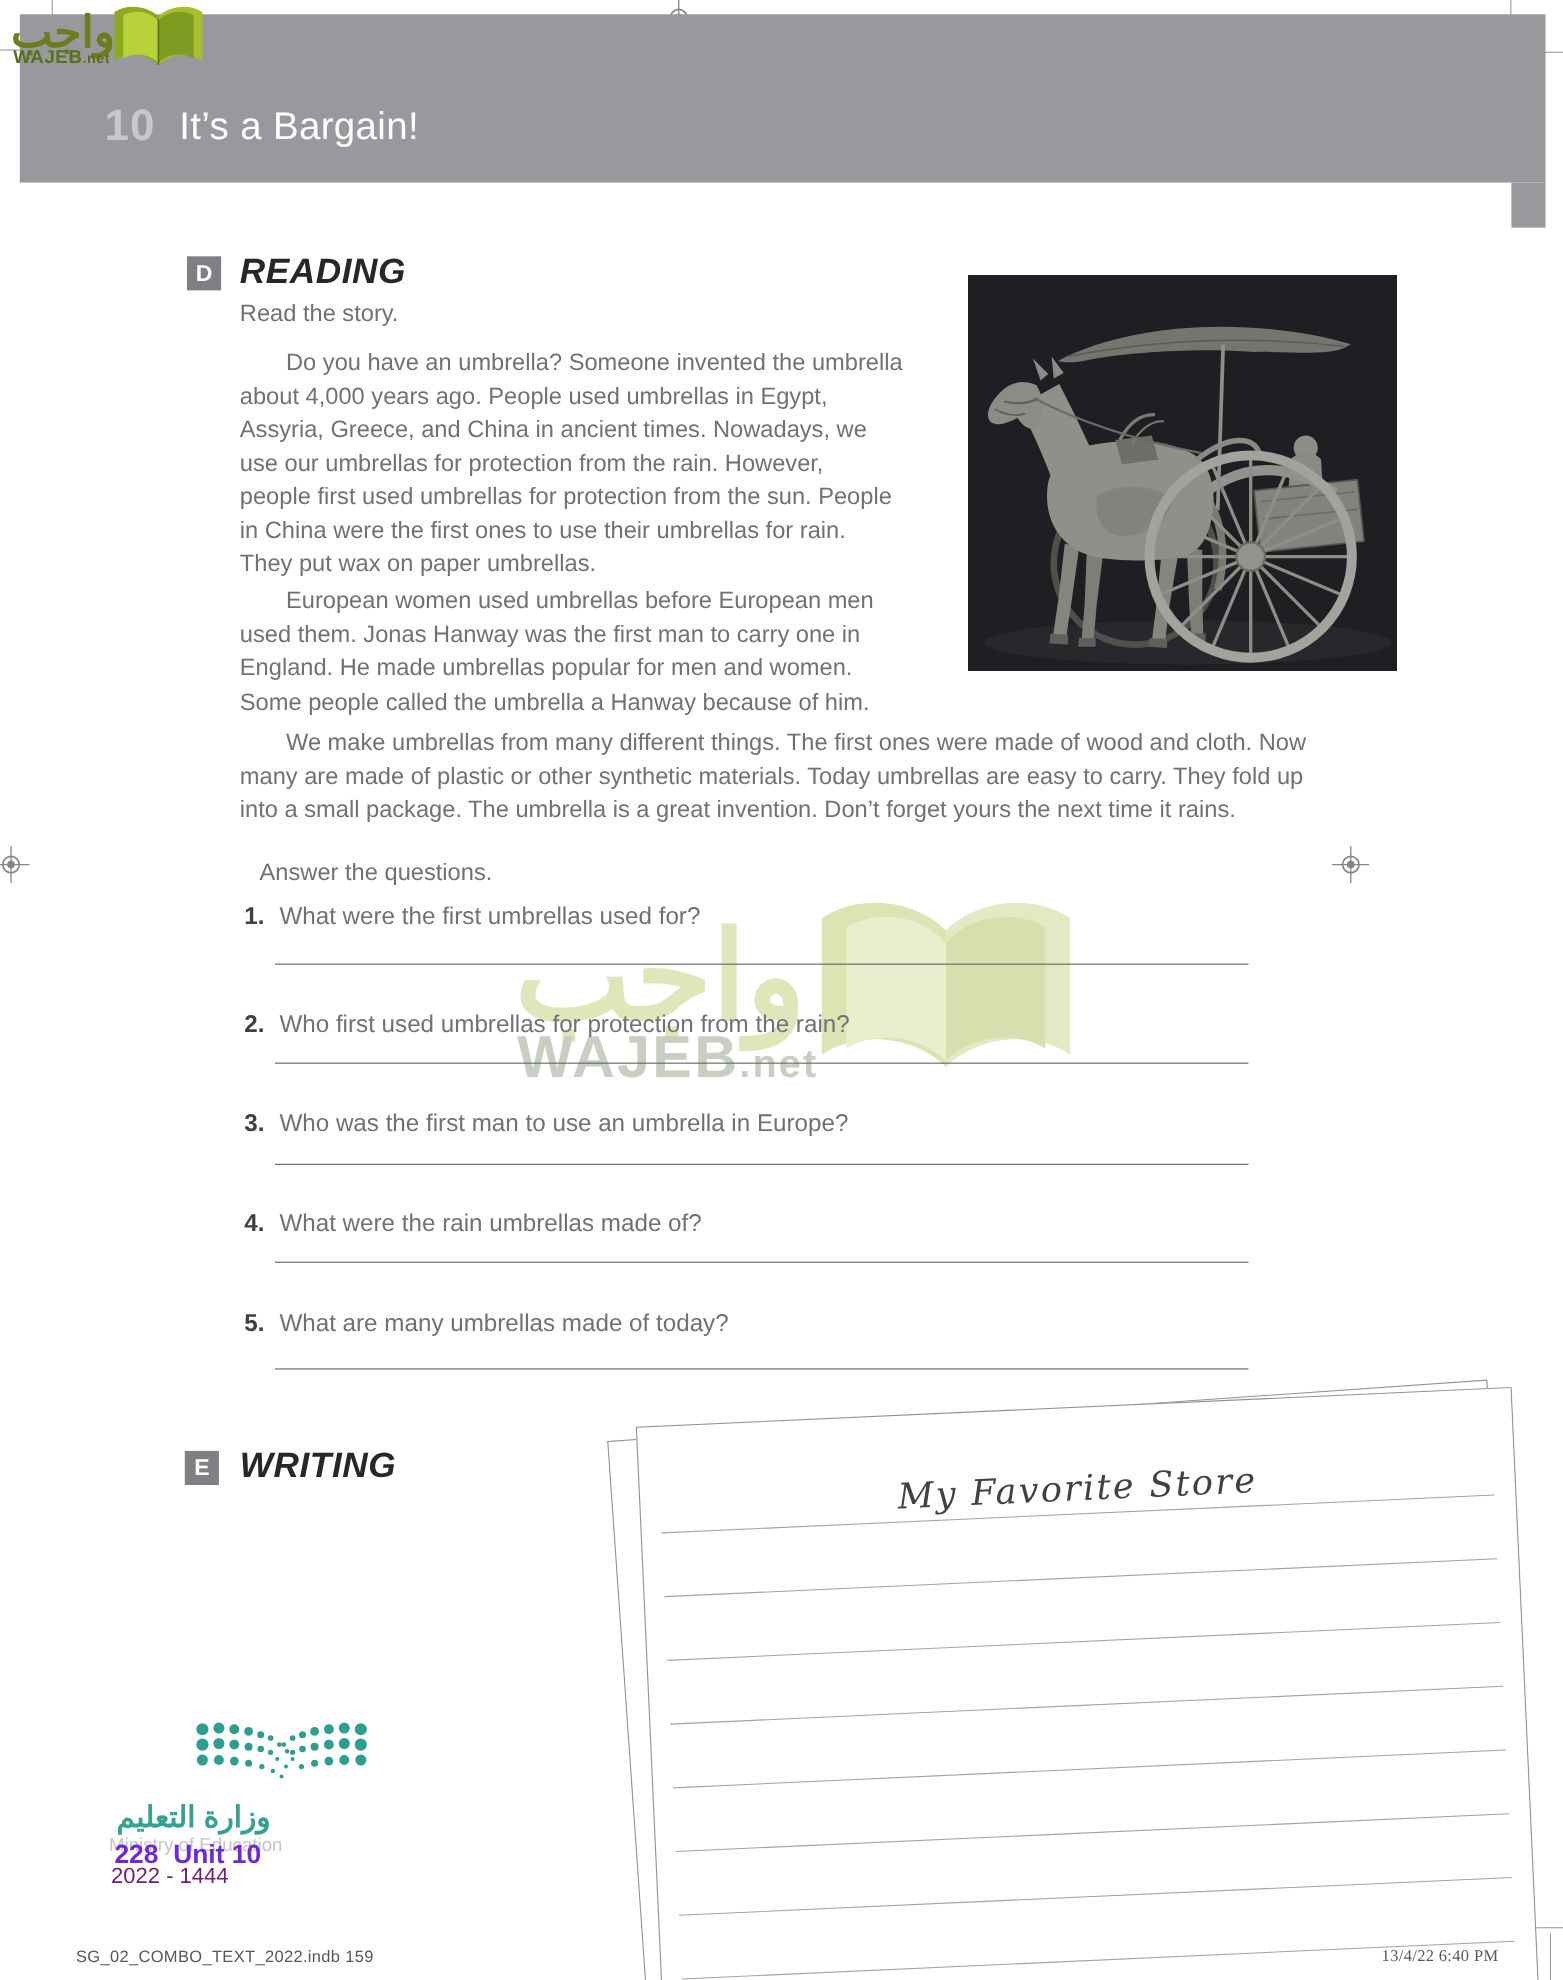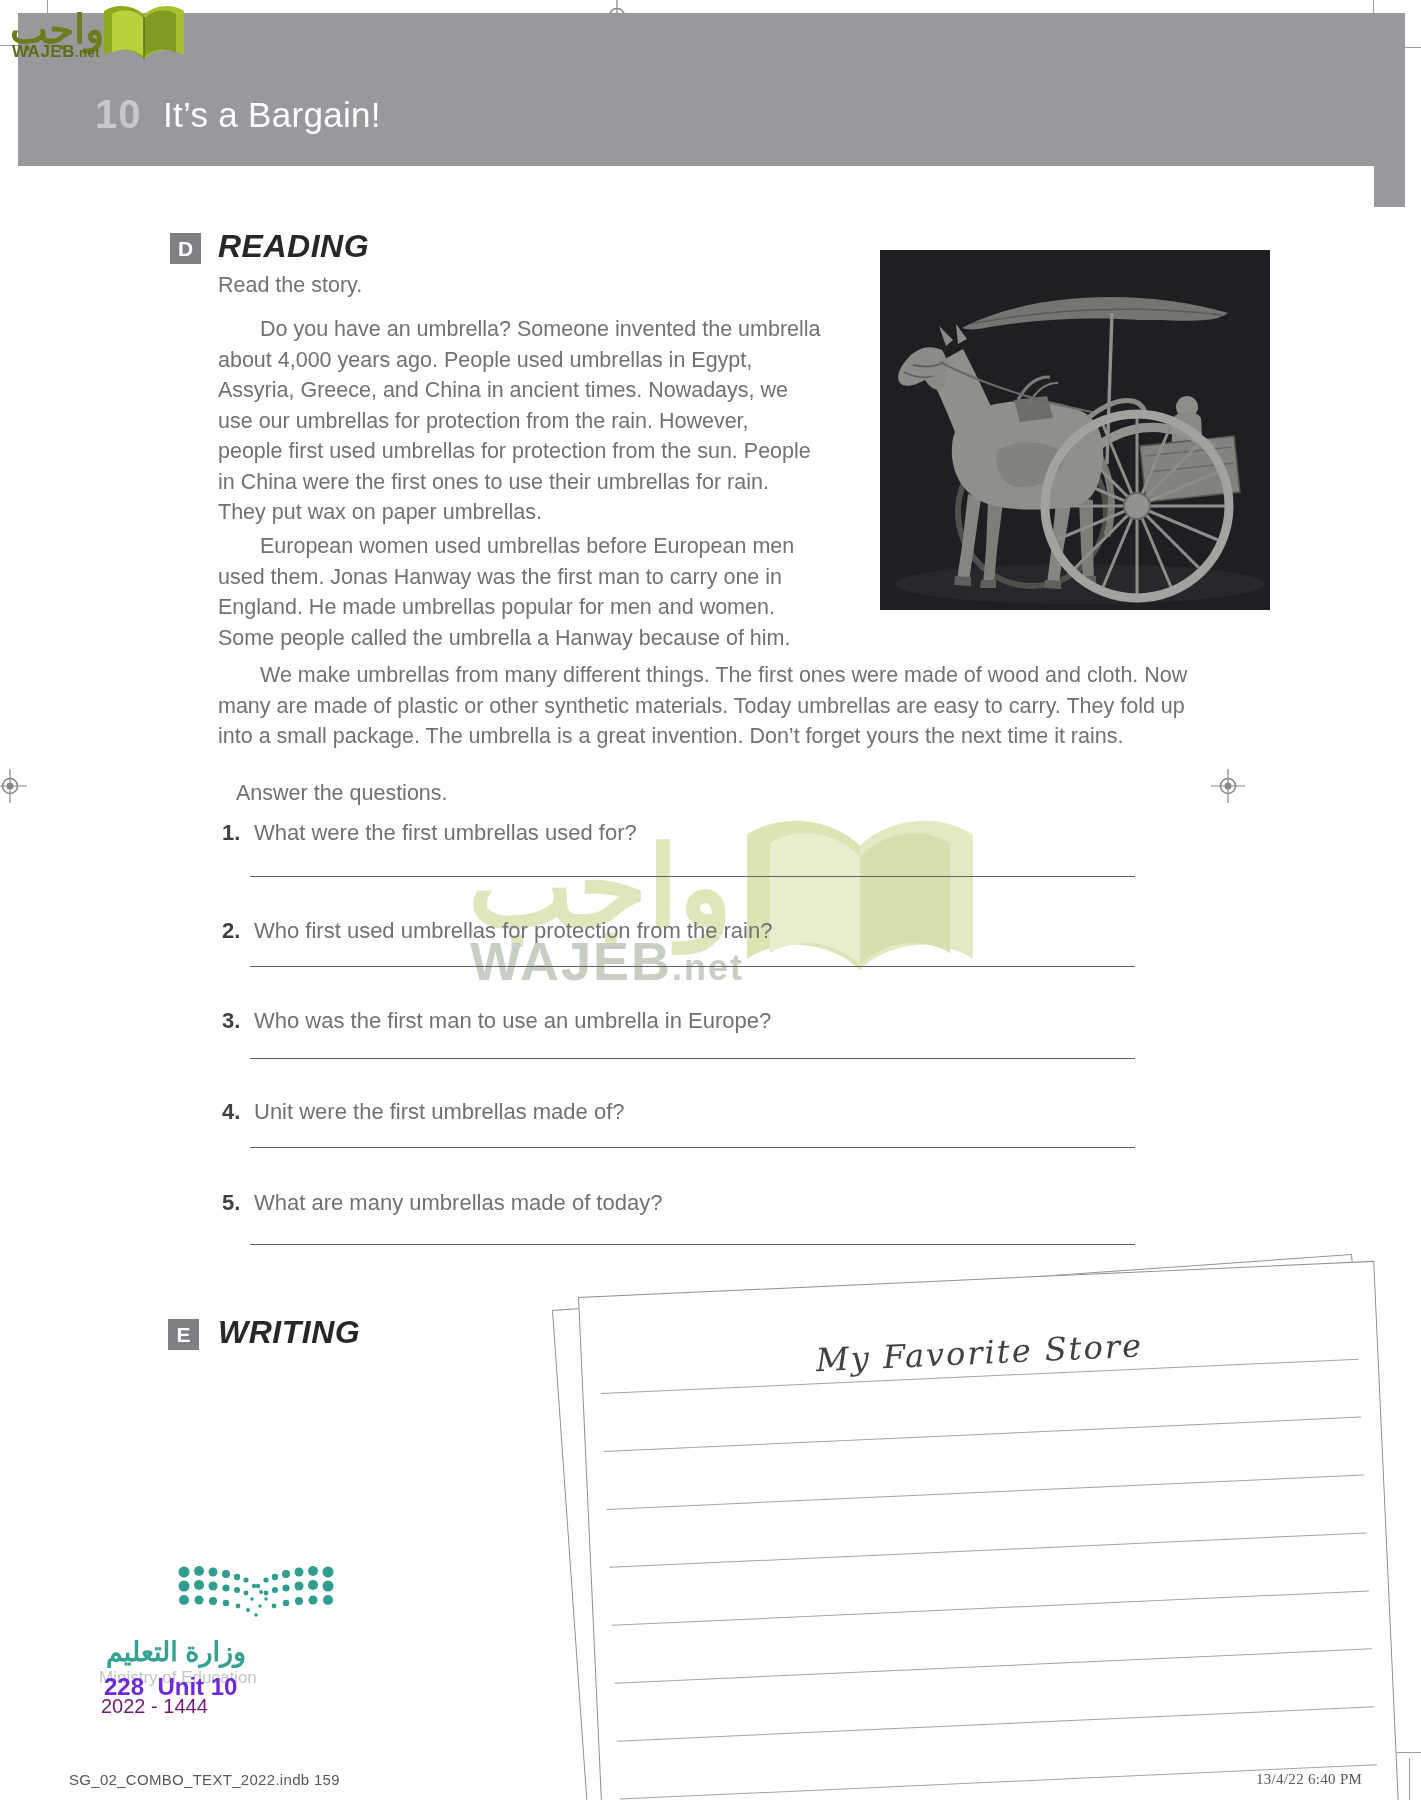--- a/index.html
+++ b/index.html
@@ -207,21 +207,21 @@
     <span class="q-txt" style="left:254px;top:918px;">Who first used umbrellas for protection from the rain?</span>
     <div class="ans-line z1" style="top:966px;"></div>
   </div>
   <div>
     <span class="q-num" style="left:222px;top:1008px;">3.</span>
     <span class="q-txt" style="left:254px;top:1008px;">Who was the first man to use an umbrella in Europe?</span>
     <div class="ans-line z1" style="top:1058px;"></div>
   </div>
   <div>
     <span class="q-num" style="left:222px;top:1099px;">4.</span>
-    <span class="q-txt" style="left:254px;top:1099px;">Unit were the first umbrellas made of?</span>
+    <span class="q-txt" style="left:254px;top:1099px;">What were the rain umbrellas made of?</span>
     <div class="ans-line z1" style="top:1147px;"></div>
   </div>
   <div>
     <span class="q-num" style="left:222px;top:1190px;">5.</span>
     <span class="q-txt" style="left:254px;top:1190px;">What are many umbrellas made of today?</span>
     <div class="ans-line z1" style="top:1244px;"></div>
   </div>
 
   <div class="sheet sheet-back"></div>
   <div class="sheet sheet-front">

